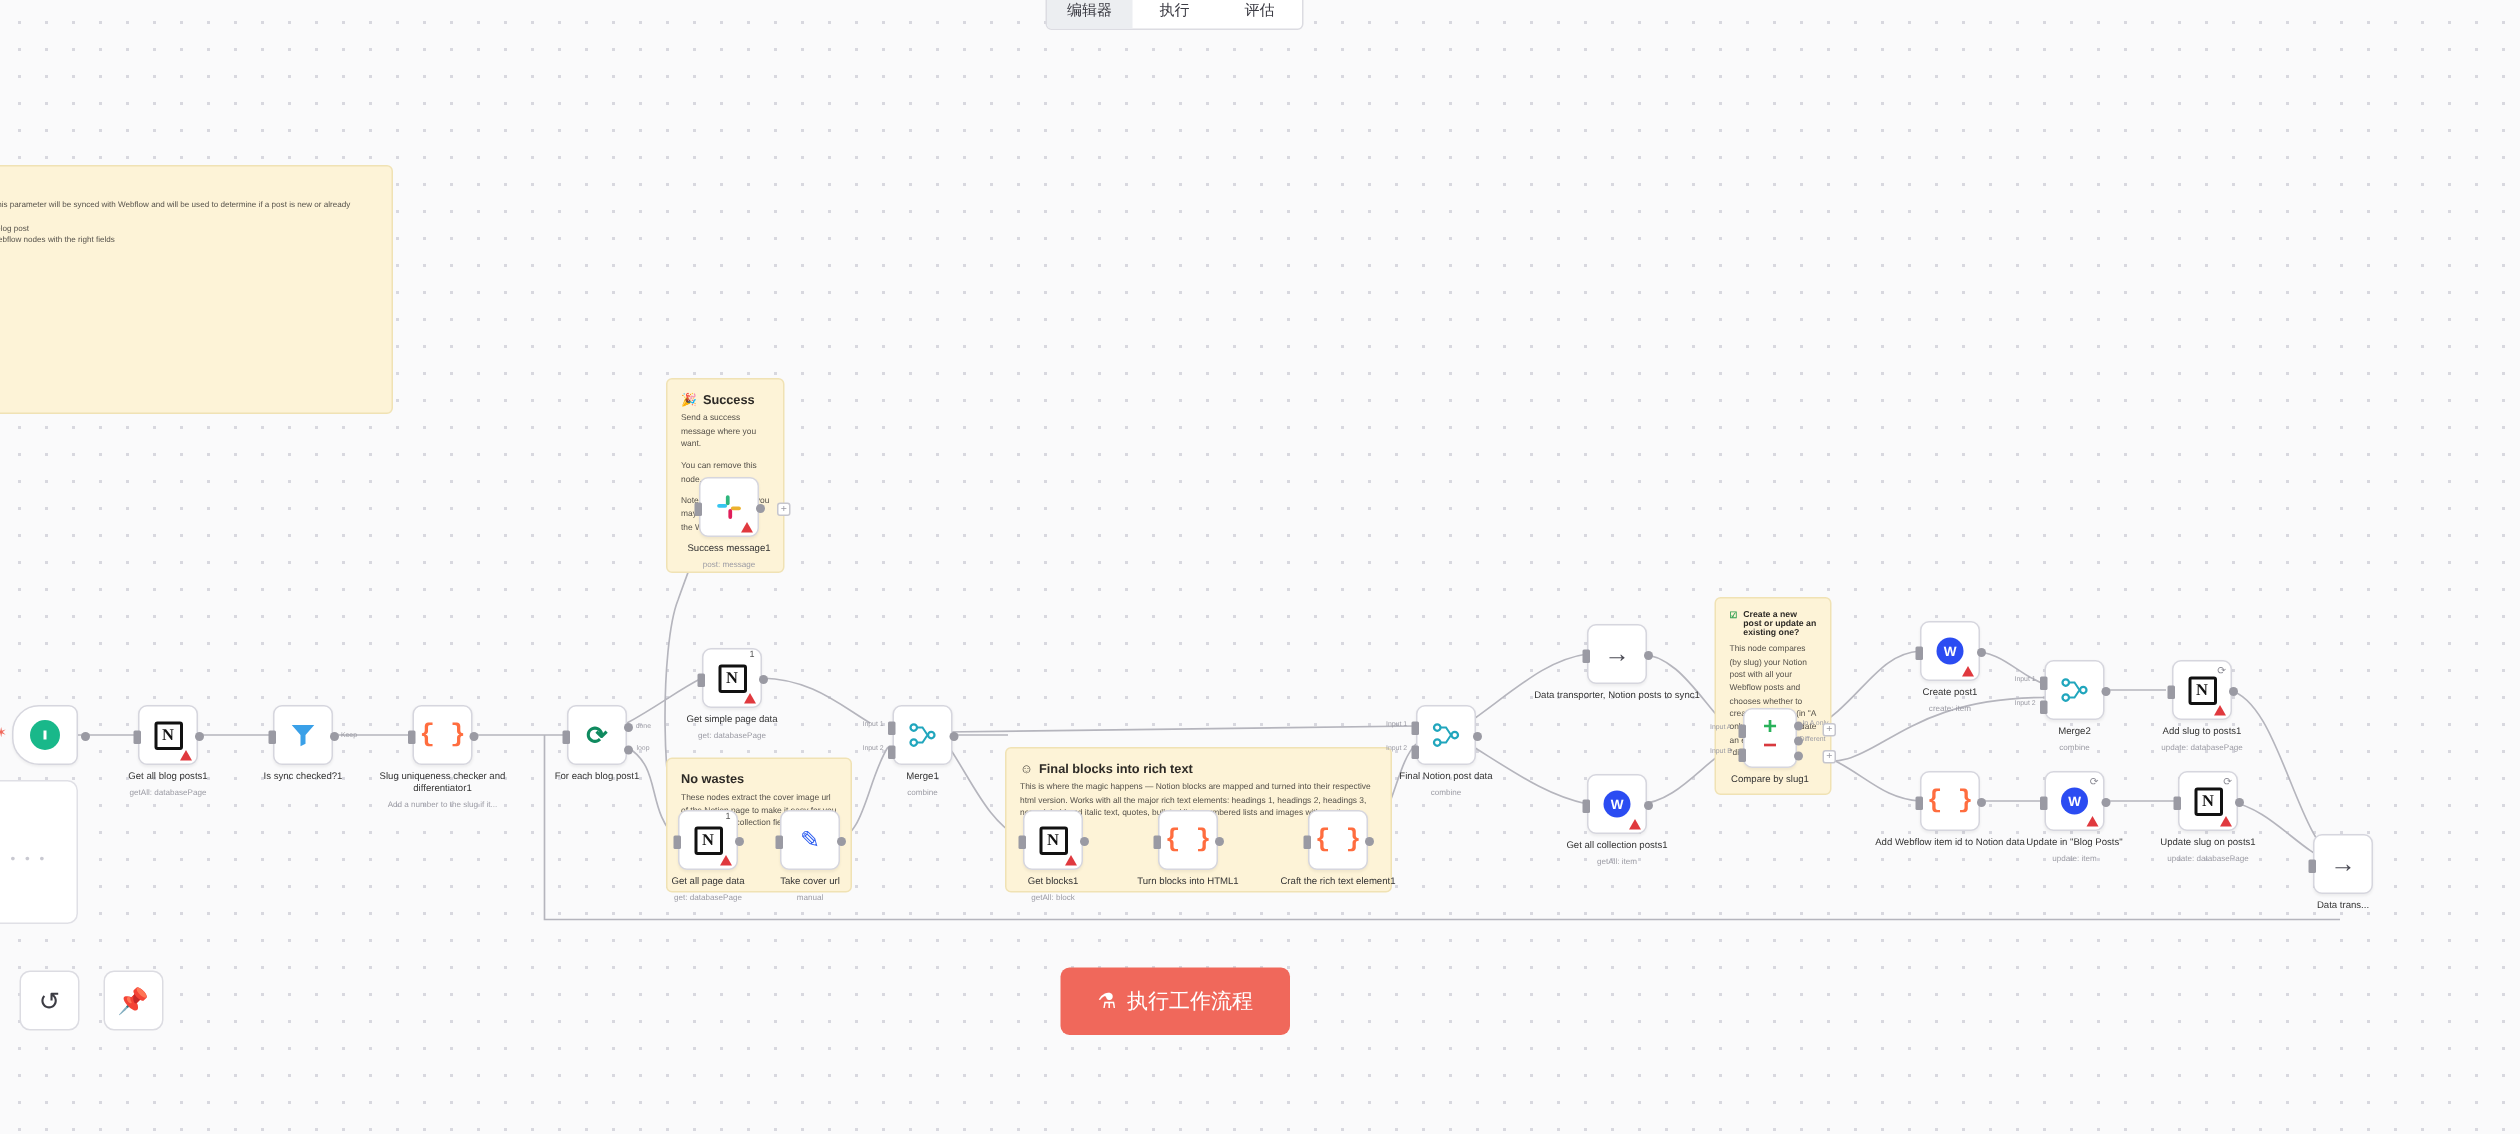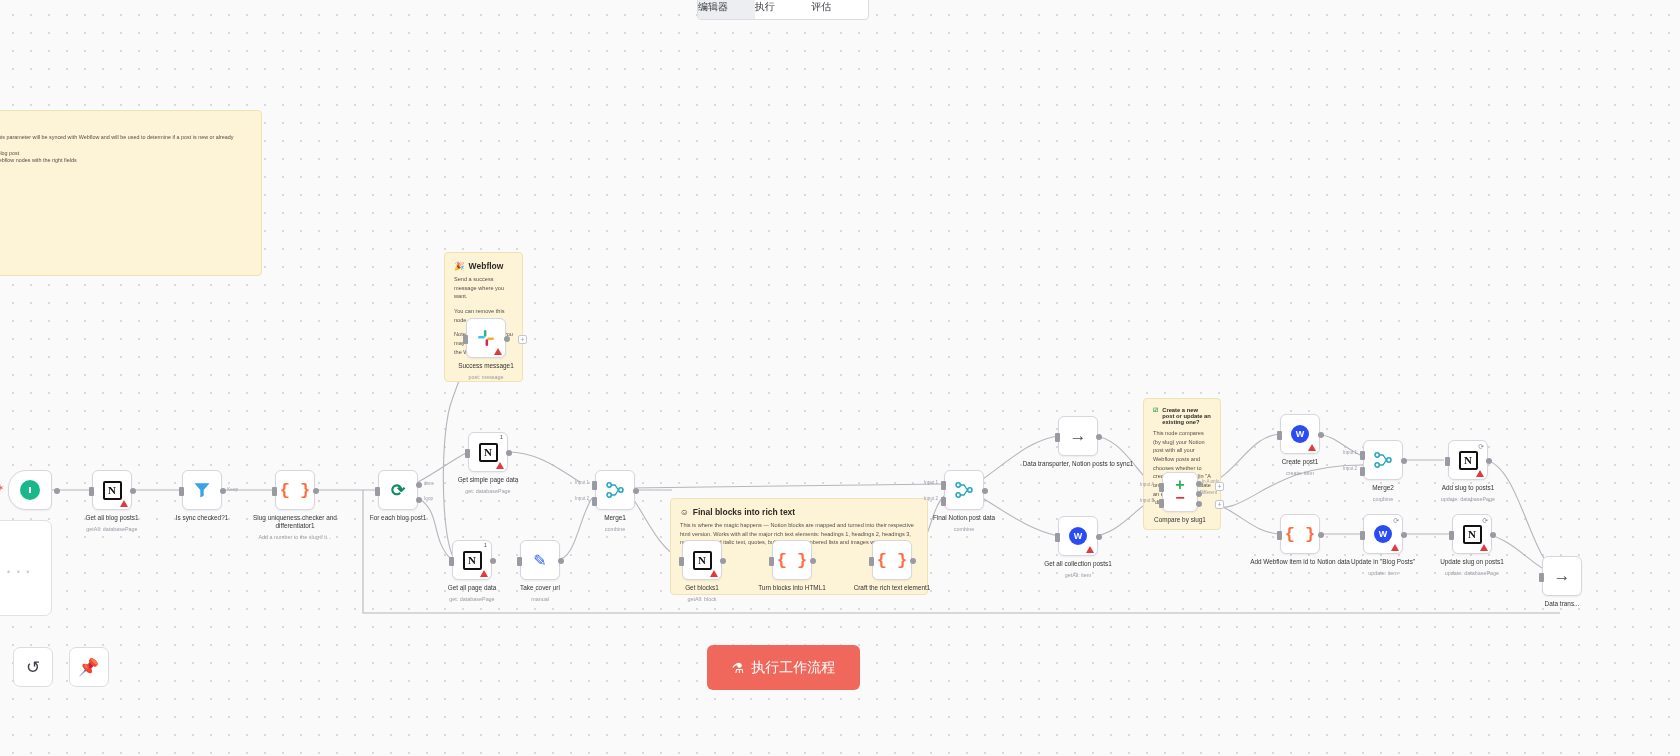--- a/index.html
+++ b/index.html
@@ -102,21 +102,21 @@
   svg.edges { position:absolute; inset:0; width:1680px; height:756px; pointer-events:none;}
   .ln { fill:none; stroke:#b5b5bd; stroke-width:1.1px; }
 
   
   #topbar {
     position:absolute; left:697px; top:-12px; width:172px; height:32px;
     background:#fff; border:1px solid #dcdce2; border-radius:4px;
     display:flex; align-items:flex-end; overflow:hidden;
   }
   #topbar .tb {
-    flex:1; text-align:left; font-size:10px; color:#3c3c44;
+    flex:1; text-align:center; font-size:10px; color:#3c3c44;
     padding-bottom:5px; font-family:Liberation Mono, monospace;
   }
   #topbar .tb.active { background:#eceef1; }
   #leftpanel {
     position:absolute; left:-52px; top:520px; width:104px; height:96px;
     background:#fff; border:1px solid #e0e0e6; border-radius:7px;
   }
   #leftpanel .dots{
     position:absolute; left:58px; top:46px; color:#c9c9d1; font-size:9px; letter-spacing:2px;
   }
@@ -179,27 +179,31 @@
   <div class="sticky install" style="left:-120px; top:110px; width:382px; height:166px;">
     <div class="s-title">Workflow installation</div>
     <p>Add a "slug" text property to each blog post (this parameter will be synced with Webflow and will be used to determine if a post is new or already present in your Webflow collection)</p>
     <p>Add a "Sync to Webflow?" checkbox to each blog post</p>
     <p>Connect your accounts and run a test to fill Webflow nodes with the right fields</p>
   </div>
 
   <div class="sticky" style="left:444px; top:252px; width:79px; height:130px;">
     <div class="s-title">
       <span>🎉</span>
-      <span>Webflow</span>
+      <span>Success</span>
     </div>
     <p>Send a success message where you want.</p>
     <p style="margin-top:6px">You can remove this node.</p>
     <p style="margin-top:6px">Note: If you're on it, you may need to refresh the Webflow page.</p>
   </div>
 
+  <div class="sticky" style="left:444px; top:505px; width:124px; height:90px;">
+    <div class="s-title">No wastes</div>
+    <p>These nodes extract the cover image url of the Notion page to make it easy for you to use it in the collection fields.</p>
+  </div>
 
   <div class="sticky" style="left:670px; top:498px; width:258px; height:97px;">
     <div class="s-title">
       <span>☺</span>
       <span>Final blocks into rich text</span>
     </div>
     <p>This is where the magic happens — Notion blocks are mapped and turned into their respective html version. Works with all the major rich text elements: headings 1, headings 2, headings 3, normal, bold and italic text, quotes, bulleted lists, numbered lists and images with captions.</p>
   </div>
 
   <div class="sticky" style="left:1143px; top:398px; width:78px; height:132px;">

